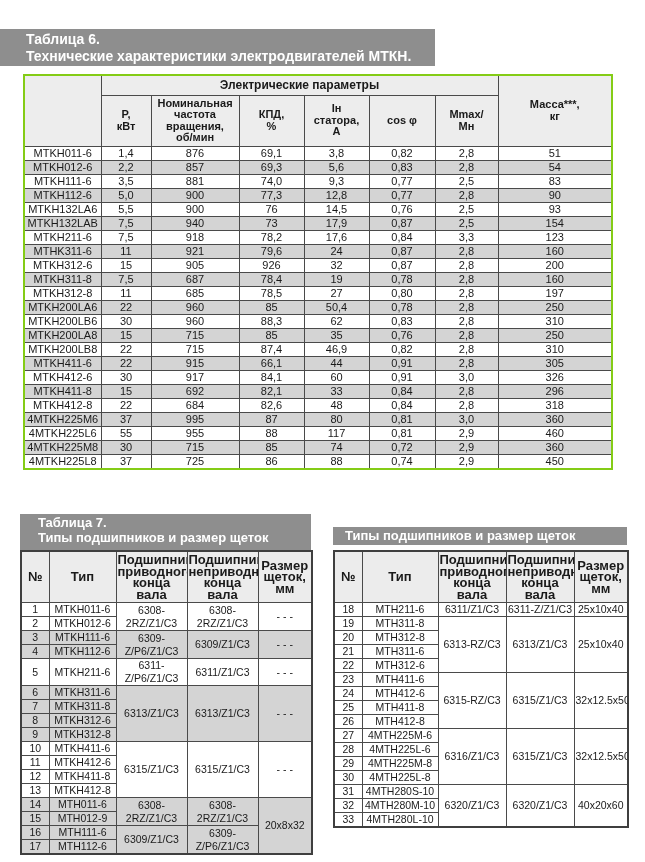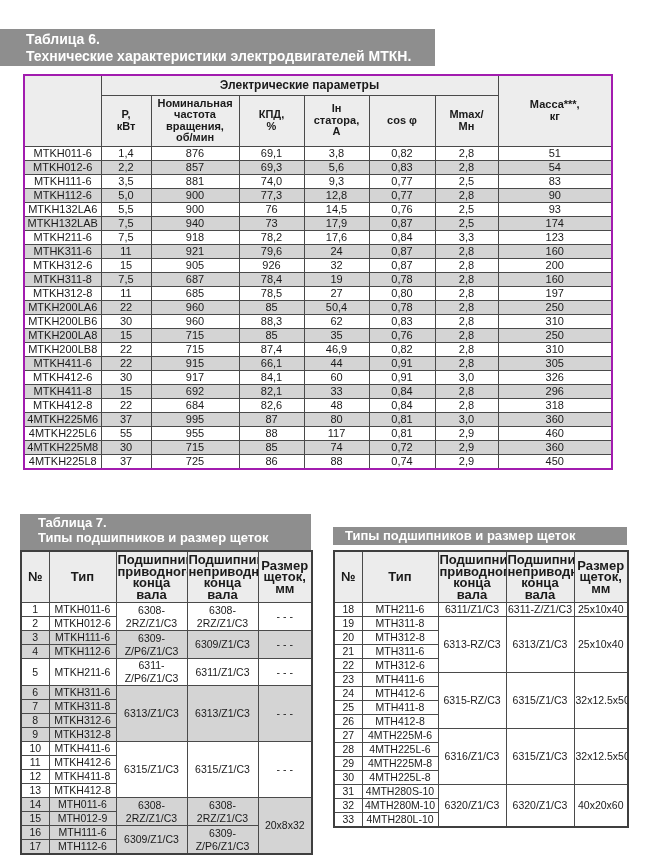--- a/index.html
+++ b/index.html
@@ -9,21 +9,21 @@
 
   .bar { position:absolute; background:#8e8e8e; color:#ffffff; font-weight:bold; }
   .bar6 { left:0; top:29px; width:435px; height:37px; font-size:14px; line-height:17px; padding:2px 0 0 26px; }
   .bar7l { left:20px; top:514px; width:291px; height:46px; font-size:13px; line-height:15px; padding:1px 0 0 18px; }
   .bar7r { left:333px; top:527px; width:294px; height:18px; font-size:13px; line-height:18px; padding-left:12px; }
 
   table { border-collapse:collapse; table-layout:fixed; position:absolute; background:#ffffff; }
   th, td { border:1px solid #4a4a4a; text-align:center; vertical-align:middle; overflow:hidden; }
   th { background:#ededed; font-weight:bold; white-space:pre-line; }
 
-  .t6 { left:23px; top:74px; width:588px; border:2px solid #a21caf; }
+  .t6 { left:23px; top:74px; width:588px; border:2px solid #84cc16; }
   .t6 th { font-size:11px; line-height:11.5px; padding:2px 1px; }
   .t6 th.group { font-size:12px; height:20px; }
   .t6 th.corner { background:#ededed; }
   .t6 td { font-size:11px; height:14px; line-height:13px; padding:0 2px; }
   tr.shade td { background:#d4d4d4; }
 
   .footnote { position:absolute; left:22px; top:489px; width:616px;
               font-style:italic; font-size:11px; line-height:13px; }
 
   .t7 { border:2px solid #3f3f3f; }
@@ -129,21 +129,21 @@
           <td>93</td>
         </tr>
         <tr class="shade">
           <td>MTKH132LAB</td>
           <td>7,5</td>
           <td>940</td>
           <td>73</td>
           <td>17,9</td>
           <td>0,87</td>
           <td>2,5</td>
-          <td>174</td>
+          <td>154</td>
         </tr>
         <tr>
           <td>MTKH211-6</td>
           <td>7,5</td>
           <td>918</td>
           <td>78,2</td>
           <td>17,6</td>
           <td>0,84</td>
           <td>3,3</td>
           <td>123</td>

